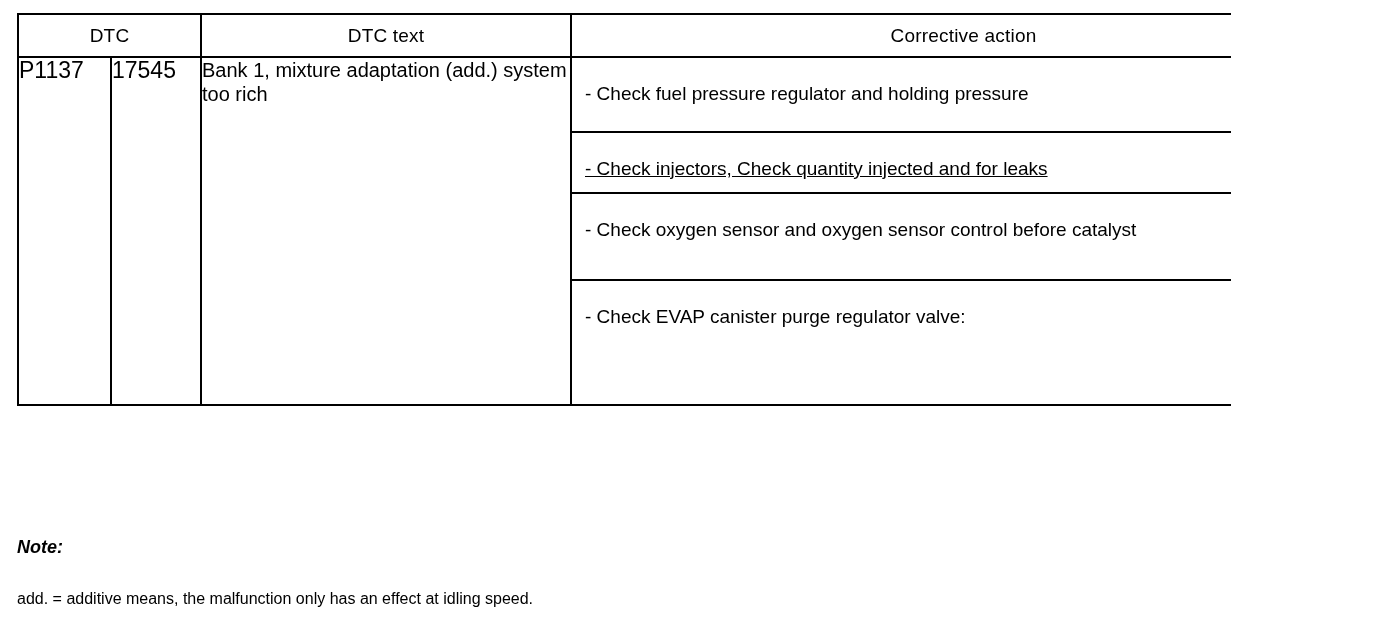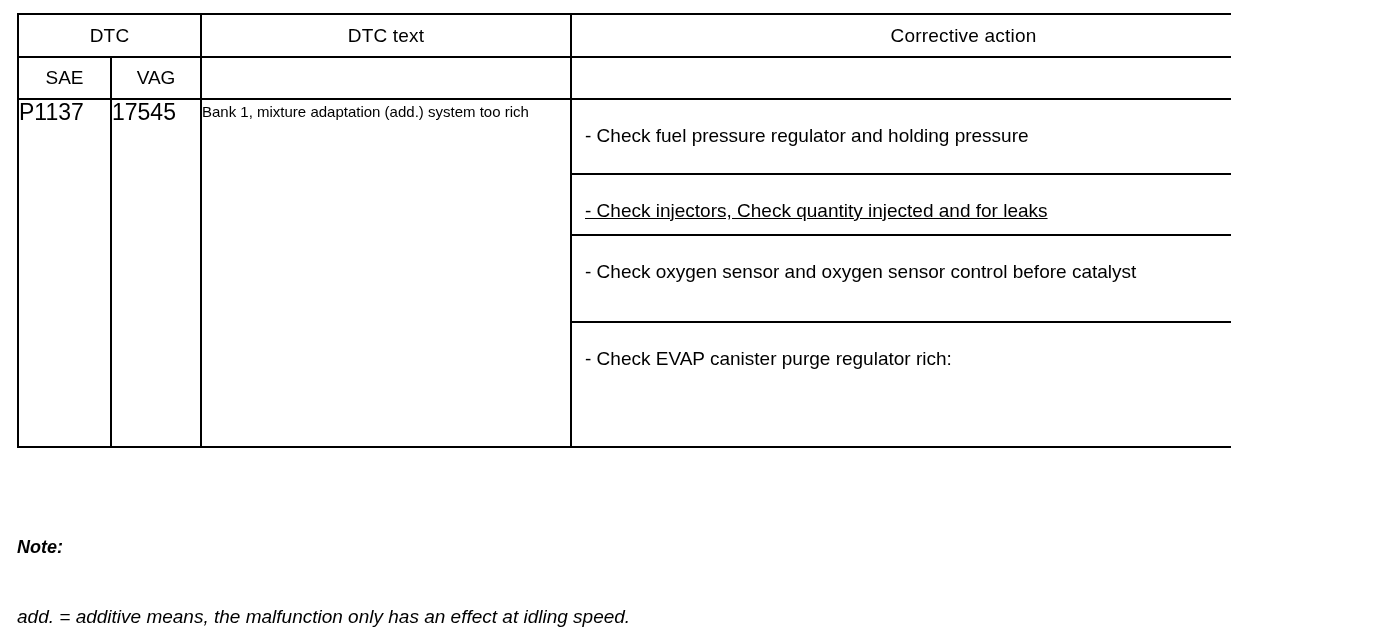--- a/index.html
+++ b/index.html
@@ -64,21 +64,21 @@
     height: 40px;
   }
 
   .cell-code {
     font-size: 23px;
     padding: 11px 0 0 8px;
     line-height: 24px;
     white-space: nowrap;
   }
   .cell-text {
-    font-size: 15px;
+    font-size: 20px;
     padding: 11px 10px 0 9px;
     line-height: 24px;
   }
 
   
   .sub-table {
     width: 100%;
     border-collapse: collapse;
     table-layout: fixed;
   }
@@ -120,23 +120,22 @@
     top: 536px;
     width: 1350px;
   }
   .note-label {
     font-size: 18px;
     font-weight: bold;
     font-style: italic;
     line-height: 22px;
   }
   .note-body {
-    margin-top: 48px;
-    font-size: 19px;
-    font-style: italic;
+    margin-top: 30px;
+    font-size: 16px;
     line-height: 22px;
   }
 </style>
 </head>
 <body>
 
 <div class="page">
 
   <table class="dtc-table">
     <colgroup>
@@ -146,26 +145,20 @@
       <col class="col-act">
     </colgroup>
     <tbody>
 
       <tr>
         <td class="hdr-main" colspan="2">DTC</td>
         <td class="hdr-main">DTC text</td>
         <td class="hdr-main">Corrective action</td>
       </tr>
 
-      <tr>
-        <td class="hdr-sub">SAE</td>
-        <td class="hdr-sub">VAG</td>
-        <td class="hdr-blank"></td>
-        <td class="hdr-blank"></td>
-      </tr>
 
       <tr>
         <td class="cell-code">P1137</td>
         <td class="cell-code">17545</td>
         <td class="cell-text">Bank 1, mixture adaptation (add.) system too rich</td>
         <td>
           <table class="sub-table">
             <tbody>
               <tr>
                 <td class="act-h1 act-pad">
@@ -177,21 +170,21 @@
                     <span class="act-line">- Check injectors, Check quantity injected and for leaks</span>
                   </td>
               </tr>
               <tr>
                 <td class="act-h3 act-pad">
                     <span class="act-line">- Check oxygen sensor and oxygen sensor control before catalyst</span>
                   </td>
               </tr>
               <tr>
                 <td class="act-h4 act-pad">
-                    <span class="act-line">- Check EVAP canister purge regulator rich:</span>
+                    <span class="act-line">- Check EVAP canister purge regulator valve:</span>
                   </td>
               </tr>
             </tbody>
           </table>
         </td>
       </tr>
 
 
     </tbody>
   </table>

